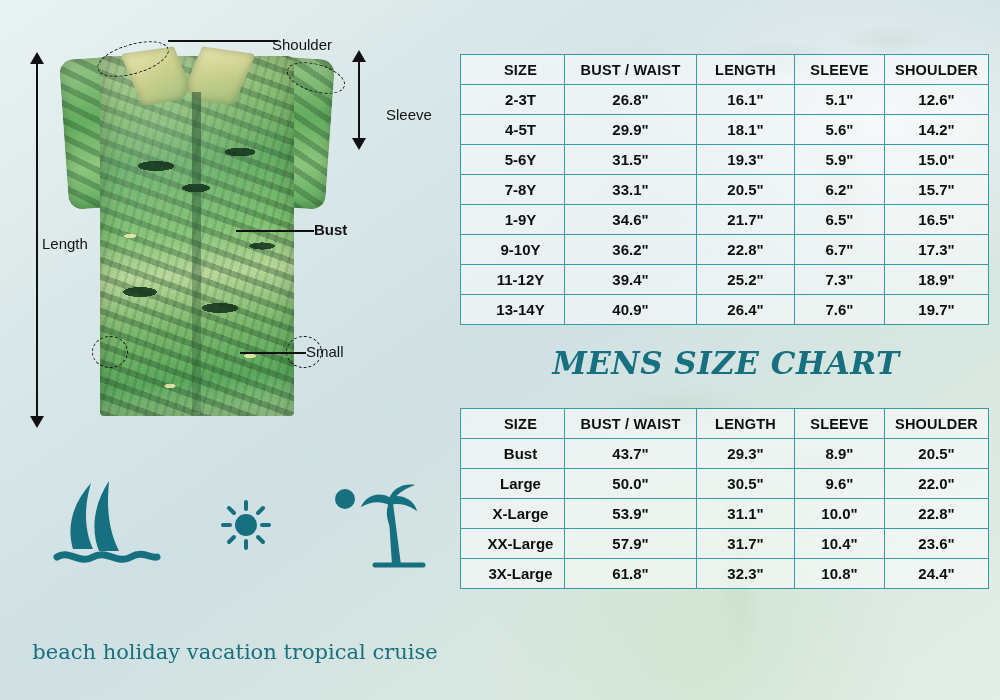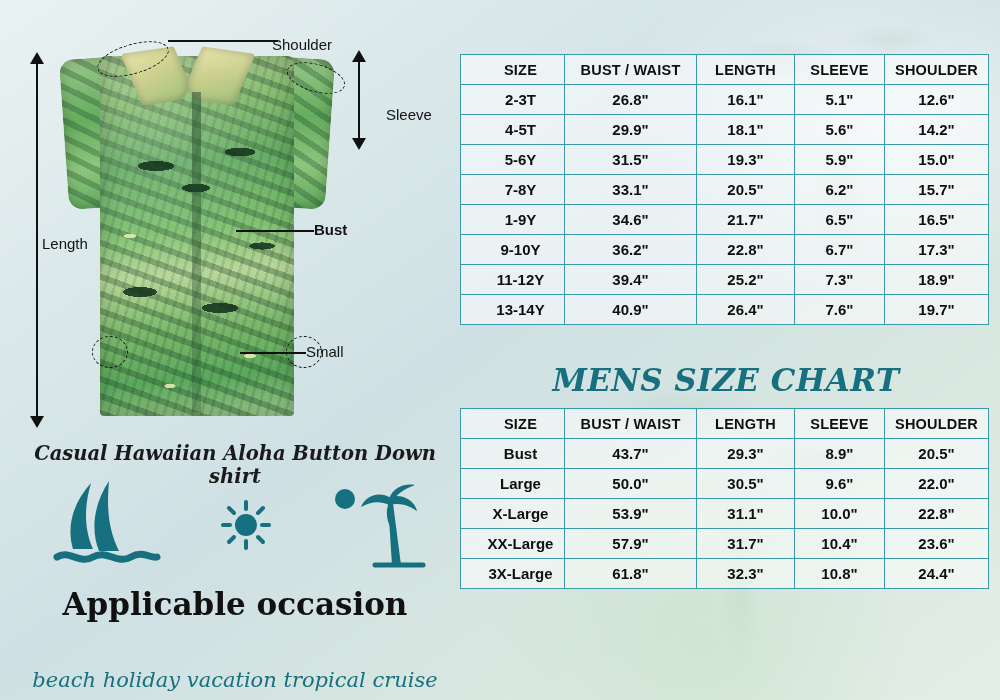--- a/index.html
+++ b/index.html
@@ -164,43 +164,41 @@
     font-size: 31px;
     color: #111;
   }
   .occasion-sub {
     position: absolute;
     left: 20px;
     top: 640px;
     width: 430px;
     text-align: center;
     font-family: "DejaVu Serif", serif;
-    font-style: italic;
     font-size: 21px;
     color: #17707f;
-    margin-top: 28px;
   }
 
   
   #right {
     position: absolute;
     left: 452px; top: 0;
     width: 548px; height: 700px;
   }
   .chart-title {
     font-family: "DejaVu Serif", serif;
     font-weight: bold;
     font-style: italic;
     color: #17707f;
     font-size: 31px;
     letter-spacing: 0.5px;
     text-align: center;
   }
   #title-boys { position: absolute; left: 0; top: 8px; width: 548px; }
-  #title-mens { position: absolute; left: 0; top: 362px; width: 548px; }
+  #title-mens { position: absolute; left: 0; top: 345px; width: 548px; }
 
   table.size-table {
     position: absolute;
     border-collapse: collapse;
     width: 528px;
     left: 8px;
     background: rgba(255,255,255,0.55);
     table-layout: fixed;
   }
   #table-boys { top: 54px; }
@@ -261,21 +259,20 @@
     <div class="ann-line" style="left:36px; top:60px; width:1.6px; height:360px;"></div>
     <div style="position:absolute; left:30px; top:52px; width:0; height:0; border-left:7px solid transparent; border-right:7px solid transparent; border-bottom:12px solid #111;"></div>
     <div style="position:absolute; left:30px; top:416px; width:0; height:0; border-left:7px solid transparent; border-right:7px solid transparent; border-top:12px solid #111;"></div>
     <div class="ann-label" style="left:42px; top:235px;">Length</div>
 
     <div class="dashed-ellipse" style="left:92px; top:336px; width:34px; height:30px;"></div>
     <div class="dashed-ellipse" style="left:286px; top:336px; width:34px; height:30px;"></div>
     <div class="ann-line" style="left:240px; top:352px; width:66px; height:1.5px;"></div>
     <div class="ann-label" style="left:306px; top:343px;">Small</div>
 
-    <div class="caption">Casual Hawaiian Aloha Button Down shirt</div>
 
     <div class="icons-row">
 
       <span>
         <svg width="108" height="96" viewBox="0 0 108 96" aria-hidden="true">
           <path d="M38 6 C18 28 14 52 20 72 L40 72 C30 50 32 26 38 6 Z" fill="#17707f"></path>
           <path d="M56 4 C40 28 38 54 46 74 L66 74 C54 50 54 26 56 4 Z" fill="#17707f"></path>
           <path d="M4 80 C16 72 26 88 40 80 C54 72 64 88 78 80 C90 73 98 82 104 80" stroke="#17707f" stroke-width="7" fill="none" stroke-linecap="round"></path>
         </svg>
       </span>
@@ -302,21 +299,20 @@
           <path d="M58 20 C46 14 34 20 30 30 C40 24 50 24 58 28 Z" fill="#17707f"></path>
           <path d="M58 20 C72 16 84 24 86 34 C76 27 66 26 58 28 Z" fill="#17707f"></path>
           <path d="M58 22 C62 10 74 6 84 8 C74 12 66 16 60 26 Z" fill="#17707f"></path>
           <path d="M58 26 C54 34 56 44 60 52 C58 40 60 32 62 28 Z" fill="#17707f"></path>
           <path d="M57 26 L62 26 L70 88 L61 88 Z" fill="#17707f"></path>
           <path d="M44 88 L92 88" stroke="#17707f" stroke-width="5" stroke-linecap="round"></path>
         </svg>
       </span>
     </div>
 
-    <div class="applicable">Applicable occasion</div>
     <div class="occasion-sub">beach holiday vacation tropical cruise</div>
   </div>
 
   <div id="right">
 
     <table id="table-boys" class="size-table">
       <colgroup>
           <col class="c0">
           <col class="c1">
           <col class="c2">

